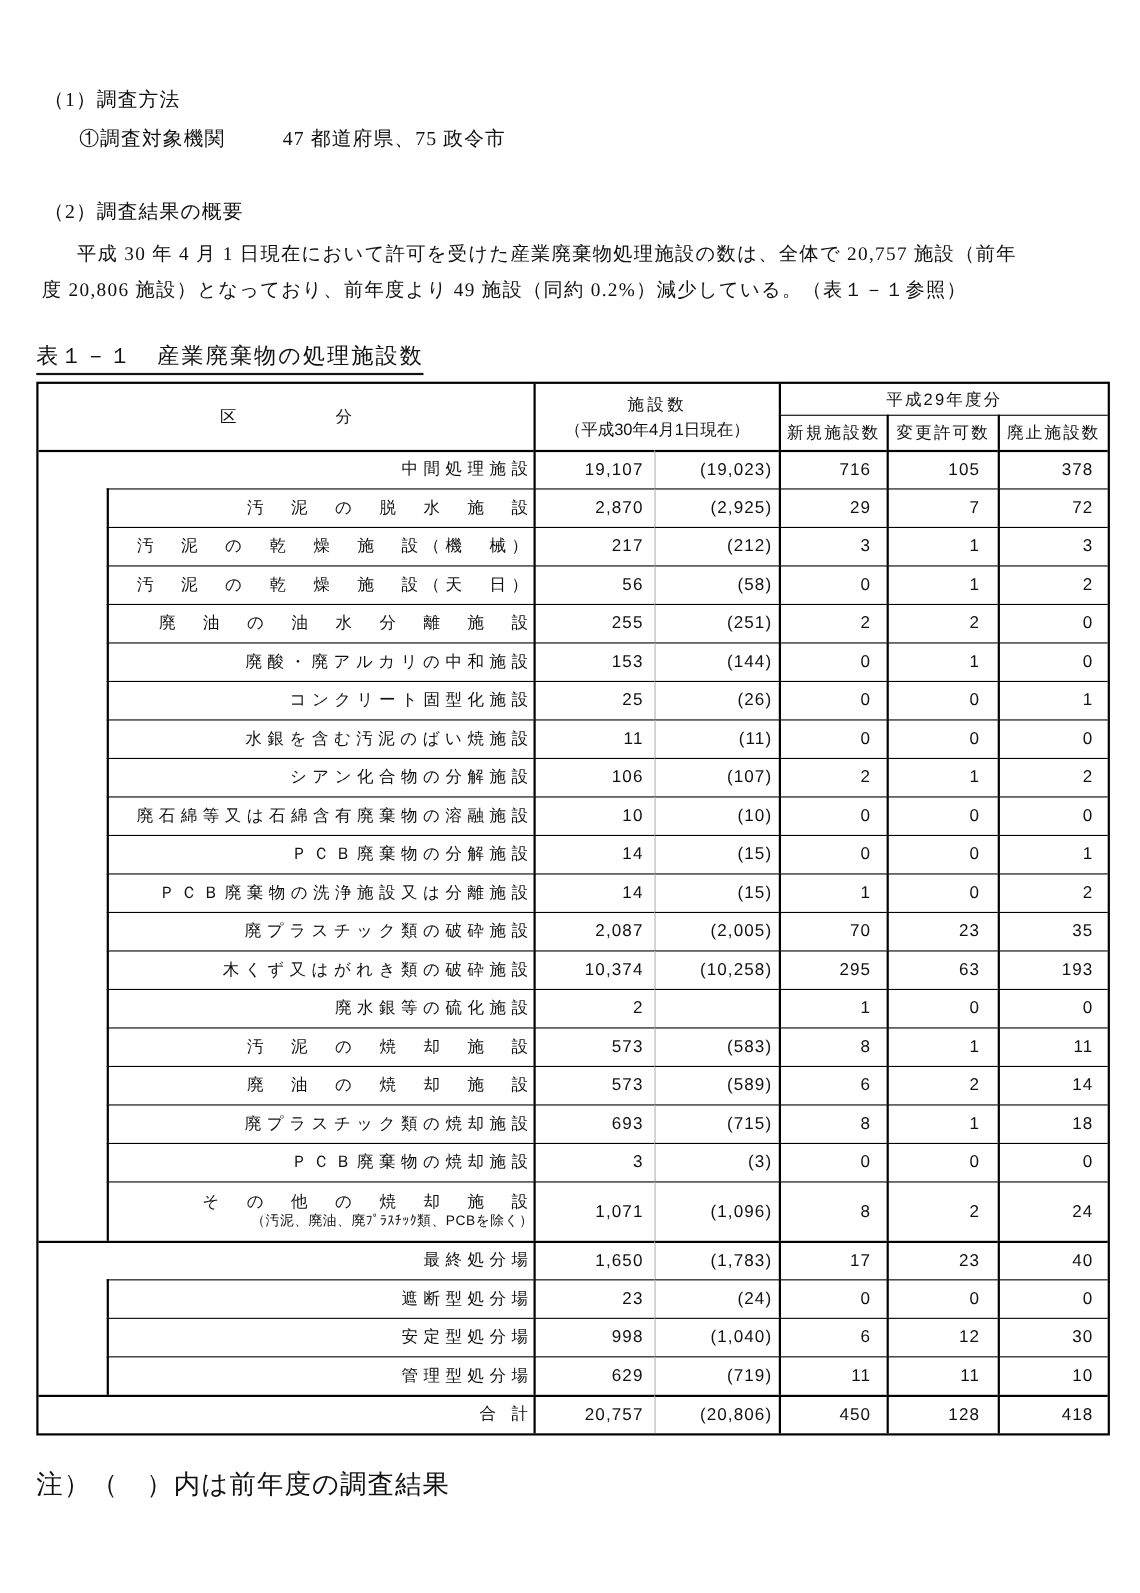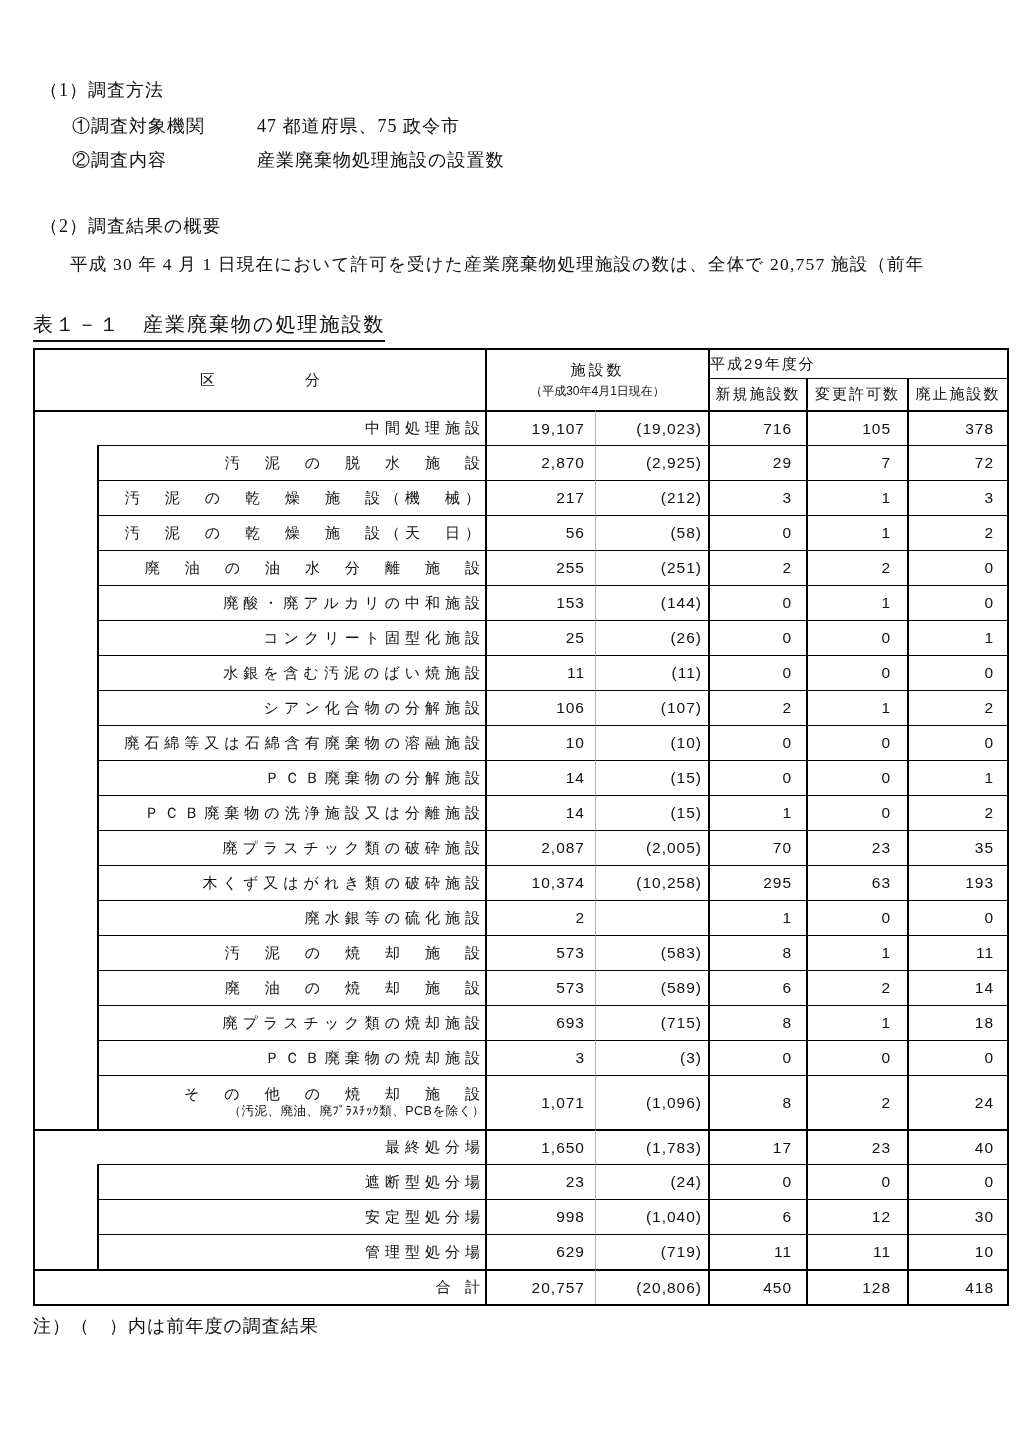--- a/index.html
+++ b/index.html
@@ -42,67 +42,64 @@
     border:2px solid #000;
     font-family:"Liberation Sans","DejaVu Sans",sans-serif;
   }
   td, th { box-sizing:border-box; padding:0; vertical-align:middle; font-weight:normal; overflow:hidden; }
 
   
   th { font-size:15px; letter-spacing:2px; }
   .h-cat { height:60px; text-align:center; letter-spacing:0; }
   .h-fac { border-left:2px solid #000; text-align:center; }
   .h-fac .l1 { font-size:15px; letter-spacing:3px; }
-  .h-fac .l2 { font-size:12px; letter-spacing:0; margin-top:3px; }
-  .h-fy  { height:28px; border-left:2px solid #000; text-align:left; }
+  .h-fac .l2 { font-size:15px; letter-spacing:0; margin-top:3px; }
+  .h-fy  { height:28px; border-left:2px solid #000; text-align:center; }
   .h-sub { height:32px; border-top:1px solid #000; border-left:2px solid #000; text-align:center; }
 
   
   tbody td { border-top:1px solid #000; height:35px; font-size:15px; }
   tr.parent > td, tr.total > td { border-top-width:2px; }
   tr.tall > td { height:54px; }
   td.indent { border-top:none; }
   td.cat { text-align:right; letter-spacing:5px; line-height:1.25; }
   td.top-cat { padding-left:6px; }
   td.sub-cat { border-left:2px solid #000; padding-left:10px; }
   .cat-l1 { display:block; }
   .cat-l2 { display:block; font-size:12.5px; letter-spacing:0.5px; }
   td.num { text-align:right; letter-spacing:1px; font-size:15.5px; }
   td.c-count { border-left:2px solid #000; padding-right:10px; }
   td.c-prev  { border-left:1px solid #b3b3b3; padding-right:6px;margin-top:29px; }
   td.c-new   { border-left:2px solid #000; padding-right:14px; }
   td.c-chg   { border-left:2px solid #000; padding-right:16px; }
   td.c-abo   { border-left:2px solid #000; padding-right:13px; }
 
-  .table-note { margin-top:8px; font-size:18px; letter-spacing:1px; }
+  .table-note { margin-top:28px; font-size:24px; letter-spacing:1px; }
 </style>
 </head>
 <body>
 
 <div class="page">
 
 
   <div class="sec1">
     <div class="sec-heading">（1）調査方法</div>
     <div class="items">
       <div class="item-row">
         <div class="item-label">①調査対象機関</div>
         <div class="item-value">47 都道府県、75 政令市</div>
       </div>
-      <div class="item-row">
-        <div class="item-label">②調査内容</div>
-        <div class="item-value">産業廃棄物処理施設の設置数</div>
-      </div>
     </div>
   </div>
 
   <div class="sec2">
     <div class="sec-heading">（2）調査結果の概要</div>
     <div class="paragraph">
       <div class="p-line1">平成 30 年 4 月 1 日現在において許可を受けた産業廃棄物処理施設の数は、全体で 20,757 施設（前年</div>
+      <div class="p-line2">度 20,806 施設）となっており、前年度より 49 施設（同約 0.2%）減少している。（表１－１参照）</div>
     </div>
   </div>
 
   <div class="caption-wrap">
     <span class="table-caption">表１－１　産業廃棄物の処理施設数</span>
   </div>
 
   <table class="facilities">
     <colgroup>
       <col style="width:62px">

